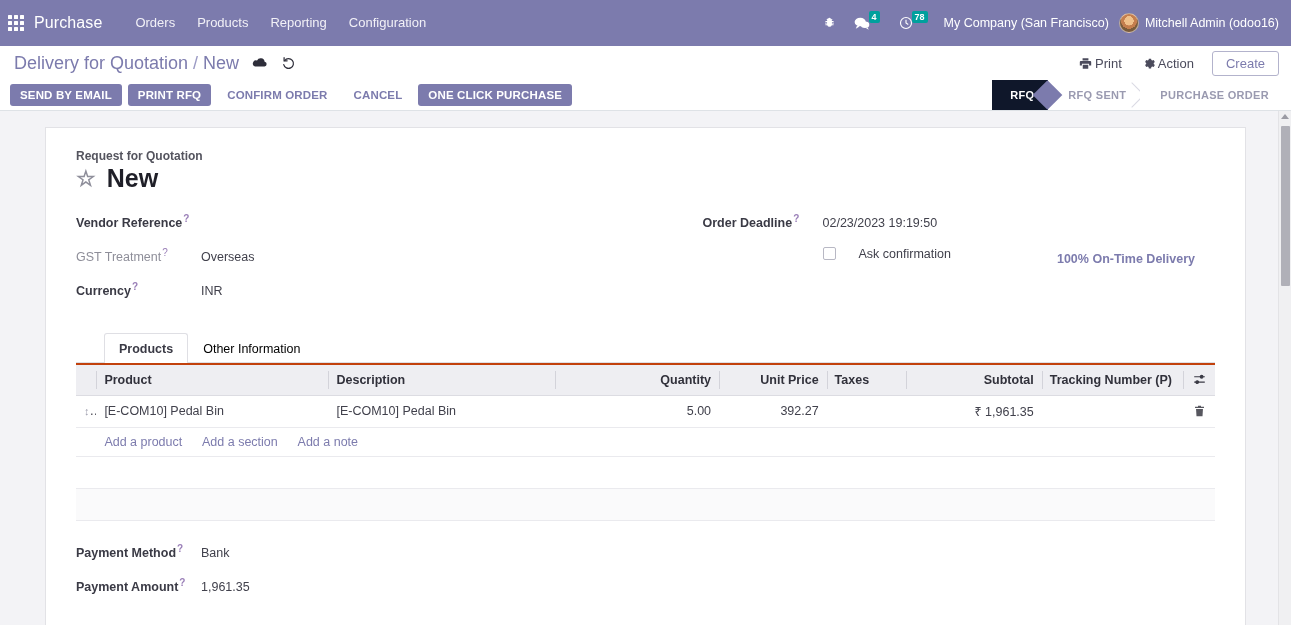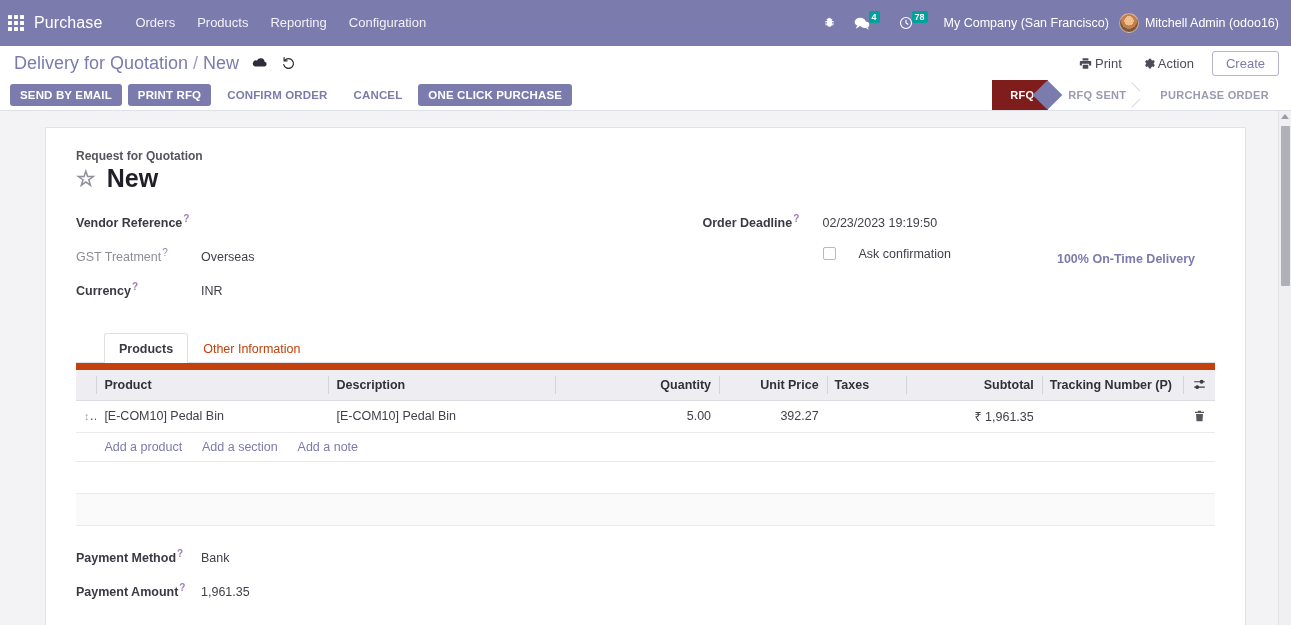--- a/index.html
+++ b/index.html
@@ -180,21 +180,21 @@
     position: absolute;
     right: -1px; top: 50%;
     width: 17px; height: 17px;
     transform: translateY(-50%) rotate(45deg);
     border-top: 1px solid #d9d9e3;
     border-right: 1px solid #d9d9e3;
     background: transparent;
   }
   .status-step:last-child::after { display: none; }
   .status-step.active {
-    background: #7f1d1d;
+    background: #0f172a;
     color: #ffffff;
     padding-left: 18px;
   }
   .status-step.active::after {
     border: none;
     background: #7C7BAD;
     width: 21px; height: 21px;
     right: -10px;
     z-index: 2;
   }
@@ -298,21 +298,21 @@
   
   .notebook { margin-top: 18px; }
   .tabs {
     display: flex;
     border-bottom: 1px solid #dfdfe4;
     padding-left: 28px;
   }
   .tab {
     font-size: 12.5px;
     padding: 8px 14px 7px 14px;
-    color: #c2410c;
+    color: #000000;
     cursor: pointer;
     border: 1px solid transparent;
     border-bottom: none;
     margin-bottom: -1px;
     white-space: nowrap;
   }
   .tab.active {
     color: #3a3a45;
     font-weight: bold;
     background: #fff;
@@ -322,21 +322,21 @@
 
   table.lines {
     width: 100%;
     border-collapse: collapse;
     font-size: 12.5px;
     table-layout: fixed;
   }
   table.lines thead th {
     background: #eeeef2;
     border-bottom: 1px solid #dcdce2;
-    border-top: 7px solid #c2410c;
+    border-top: 2px solid #c2410c;
     color: #31313b;
     font-weight: bold;
     font-size: 12.5px;
     padding: 8px 8px;
     text-align: left;
     white-space: nowrap;
     position: relative;
     margin-top: 36px;
   }
   table.lines thead th.num { text-align: right; }

